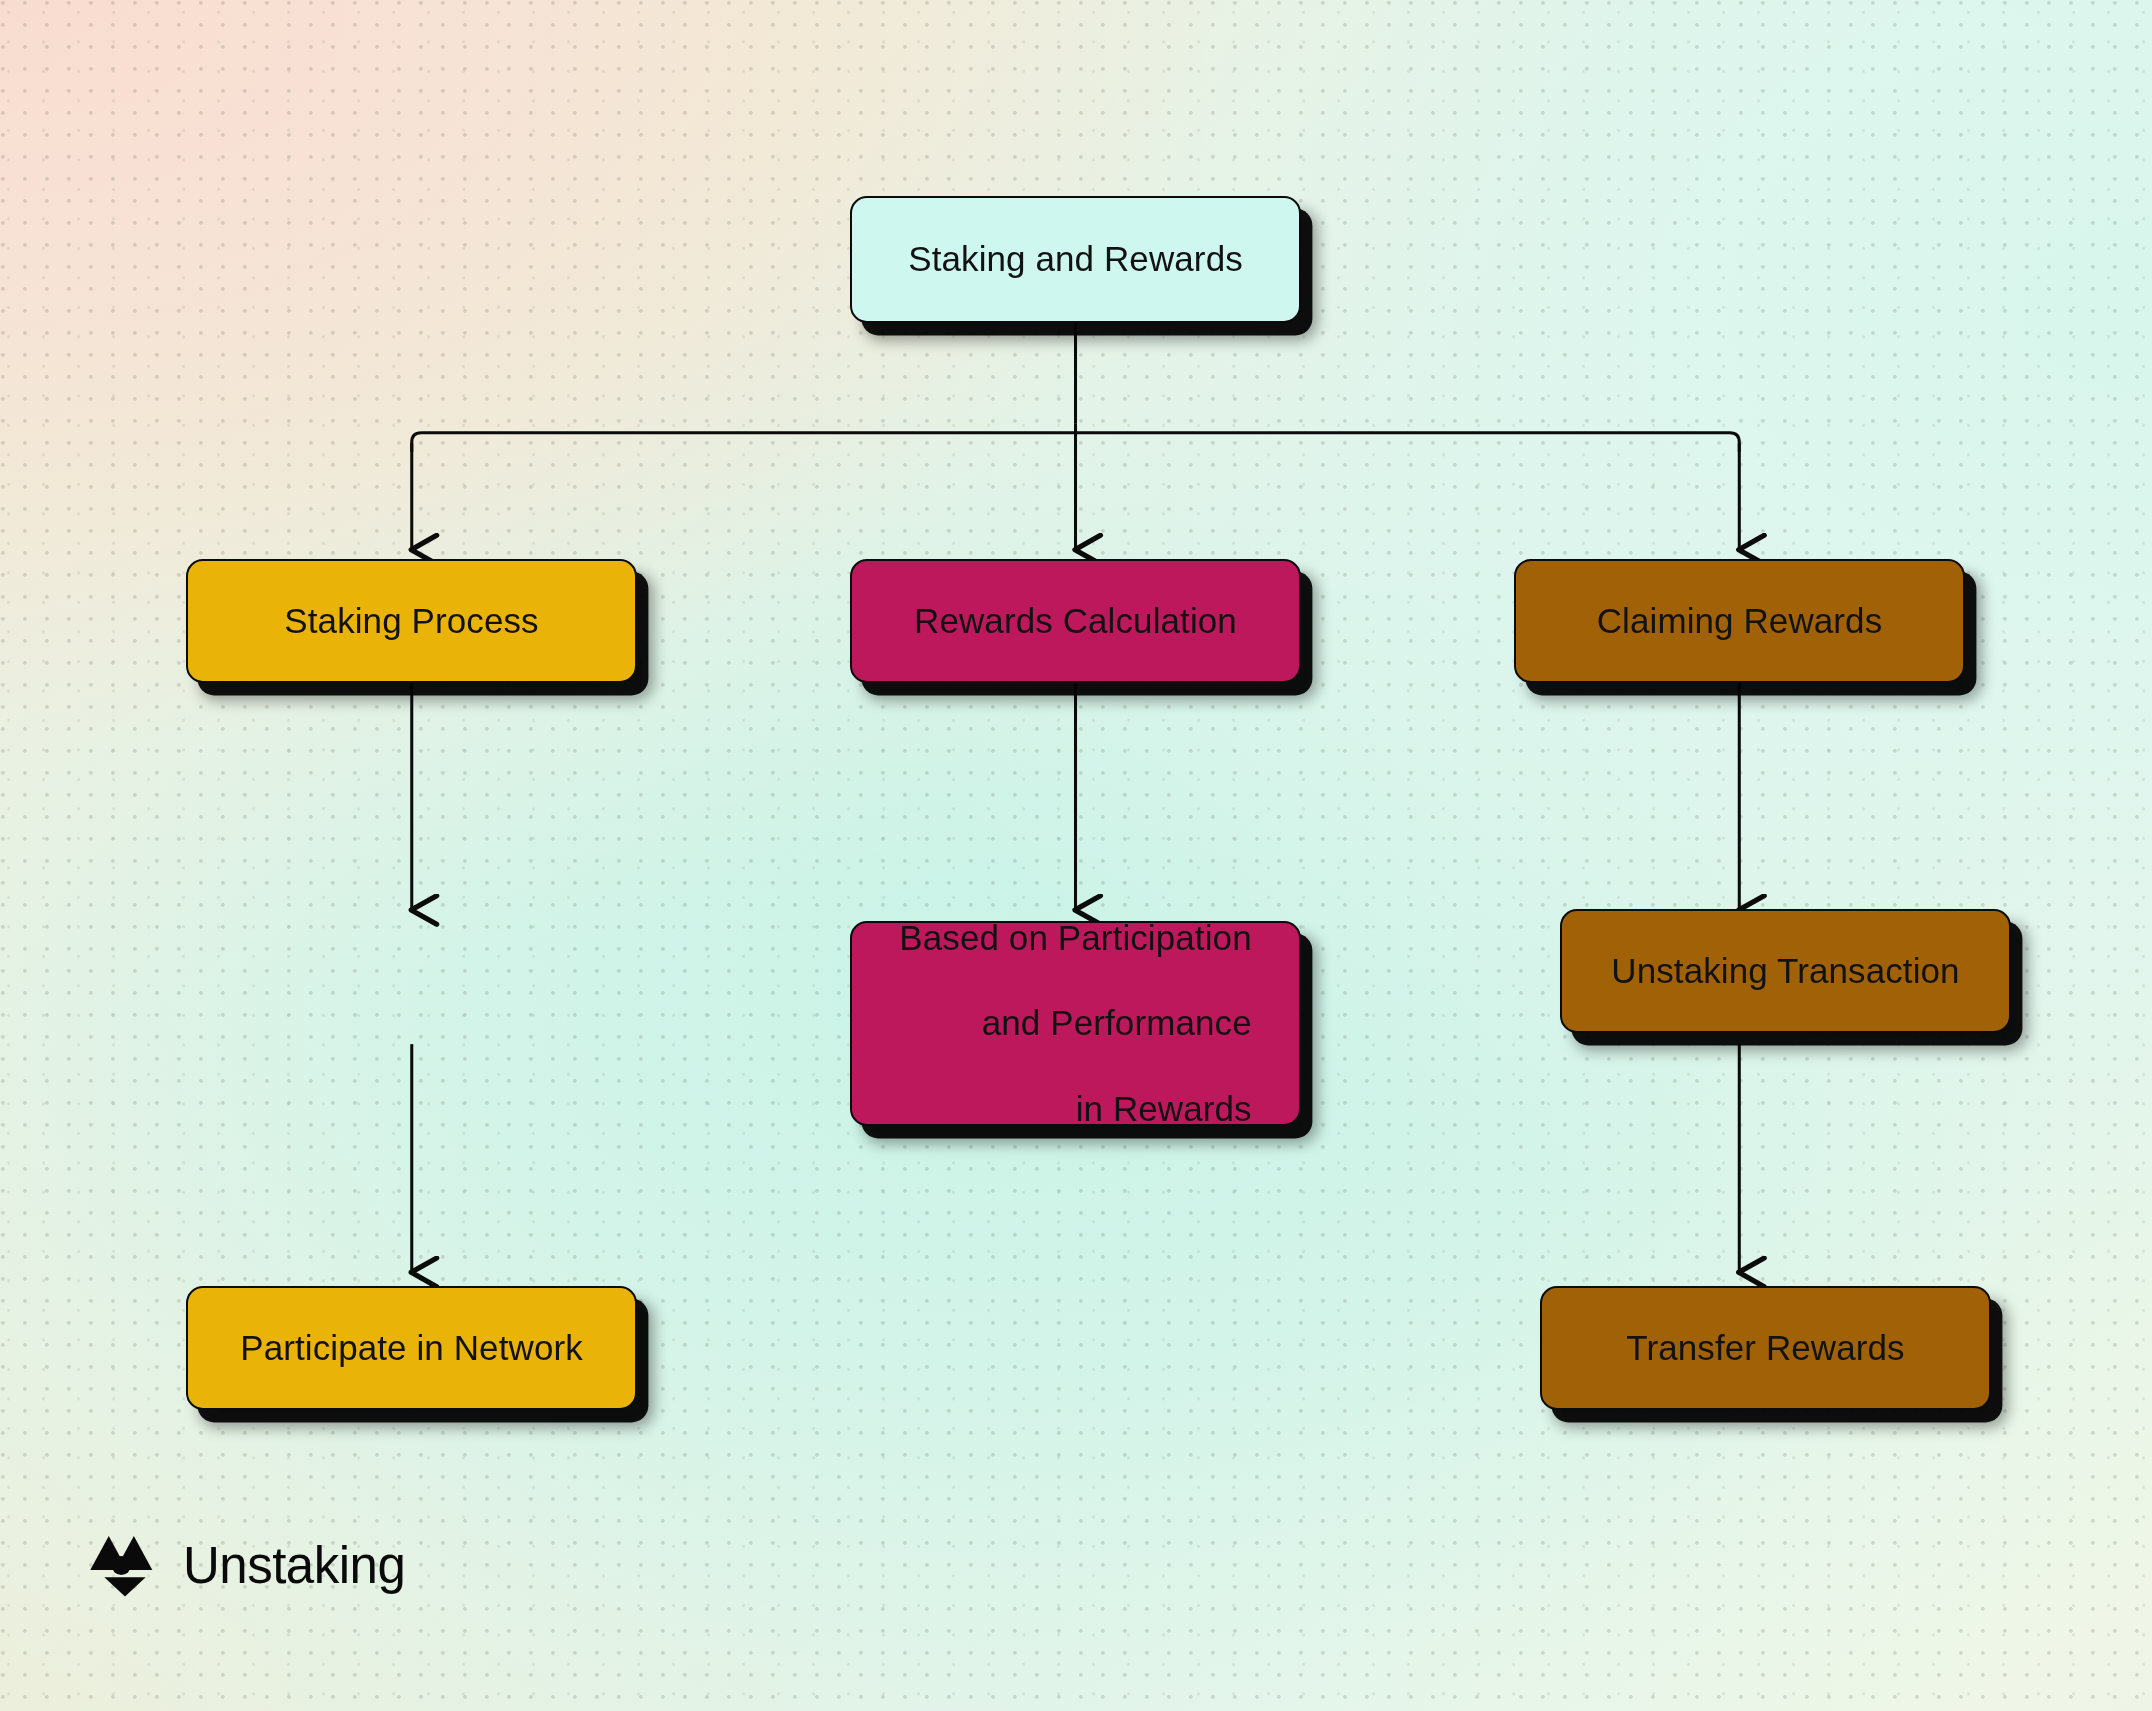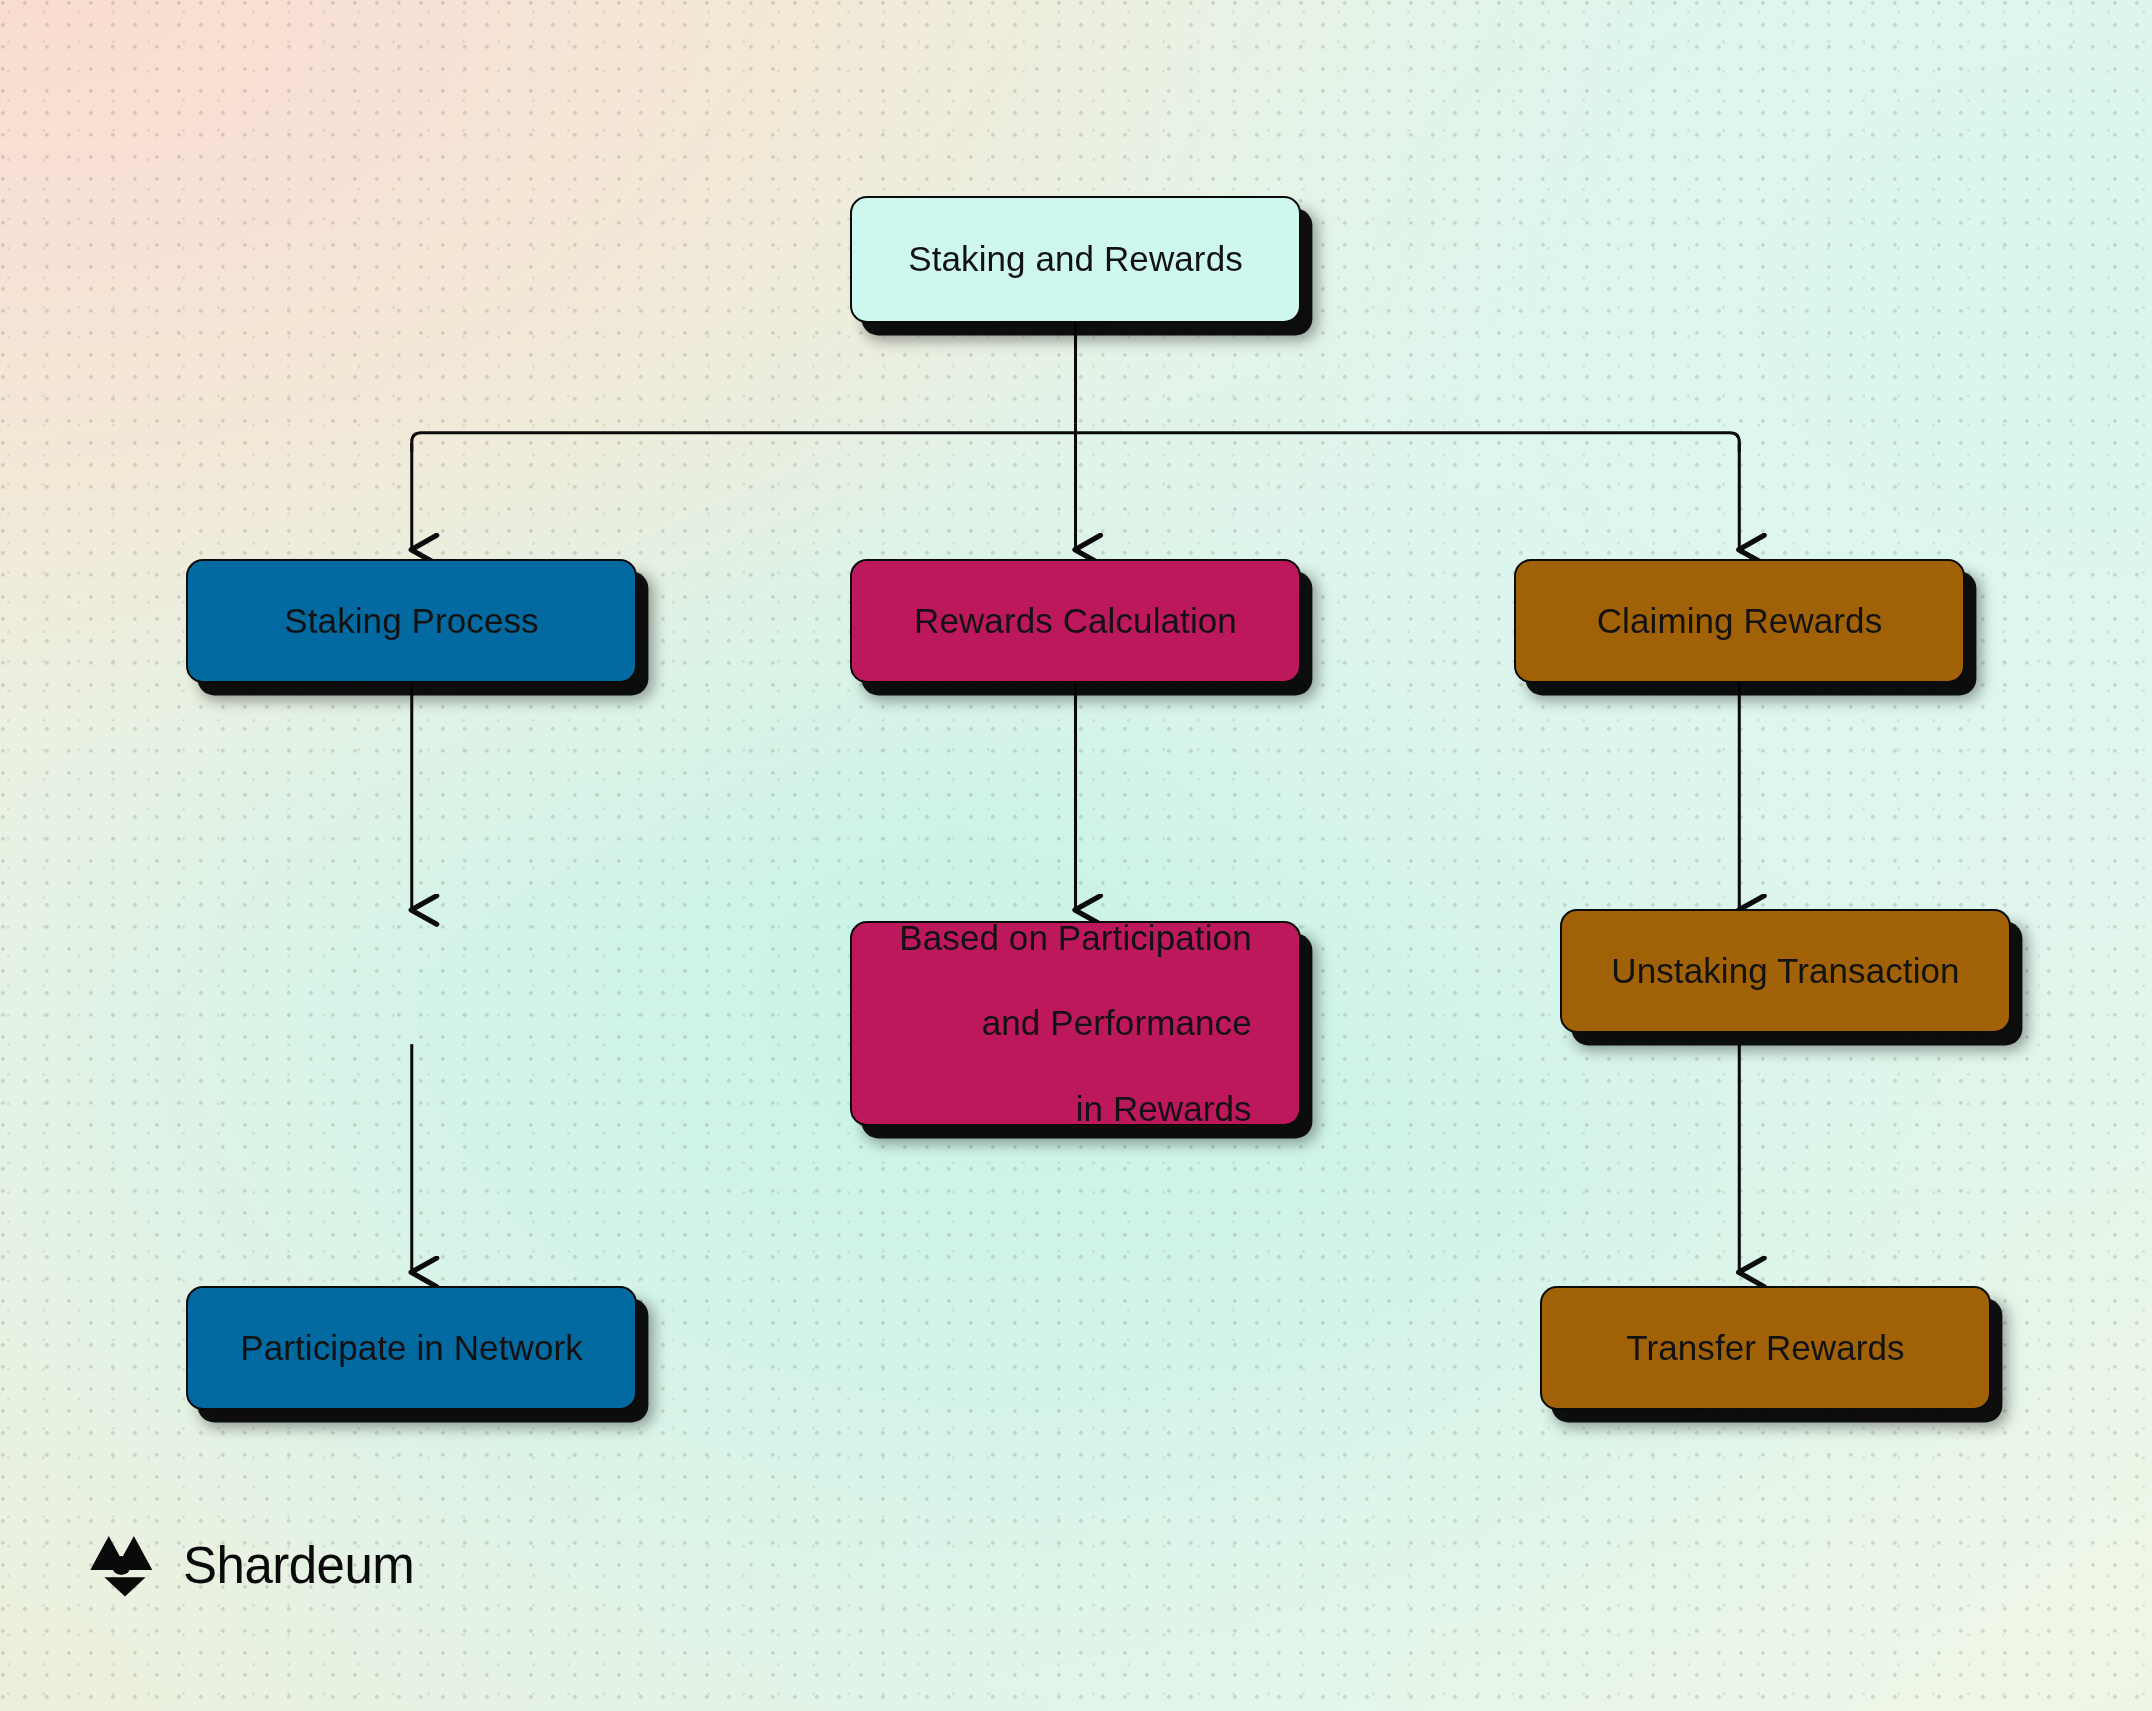--- a/index.html
+++ b/index.html
@@ -38,21 +38,21 @@
   .node{
     position:absolute;box-sizing:border-box;
     border:2.9px solid #0b0b0b;border-radius:17px;
     display:flex;align-items:center;justify-content:center;
     text-align:right;color:#121212;
     font-size:35px;line-height:1.22;letter-spacing:0.1px;
     box-shadow:11.4px 12.4px 0 0 rgba(0,0,0,.92), 15px 16px 13.3px 1.9px rgba(0,0,0,.35);
   }
   .node span{display:block;padding:0 13.3px;}
   .c-root {background:#cdf7ef;}
-  .c-yellow{background:#0369a1;}
+  .c-yellow{background:#eab308;}
   .c-ivory {background:#be185d;}
   .c-peach {background:#a16207;}
 
   
   #brand{position:absolute;left:88px;top:1533px;display:flex;align-items:center;gap:21px;}
   #brand .mark{width:74px;height:65px;display:block;}
   #brand .word{font-size:51px;color:#0a0a0a;letter-spacing:-0.5px;font-weight:400;}
 </style>
 </head>
 <body>
@@ -128,17 +128,17 @@
 
   <div id="brand">
     <svg class="mark" viewBox="0 0 100 88">
       <path d="M28 4 L53 50 L3 50 Z" fill="#0a0a0a"></path>
       <path d="M62 4 L87 50 L37 50 Z" fill="#0a0a0a"></path>
       <circle cx="45" cy="44" r="13" fill="#0a0a0a"></circle>
       <circle cx="45" cy="44" r="13" fill="none" stroke="#eef3e7" stroke-width="0"></circle>
       <path d="M45 36 L45 36 Z" fill="none"></path>
       <path d="M22 60 L78 60 L50 86 Z" fill="#0a0a0a"></path>
     </svg>
-    <div class="word">Shardeum</div>
+    <div class="word">Unstaking</div>
   </div>
 
 </div>
 
 
 </body></html>

